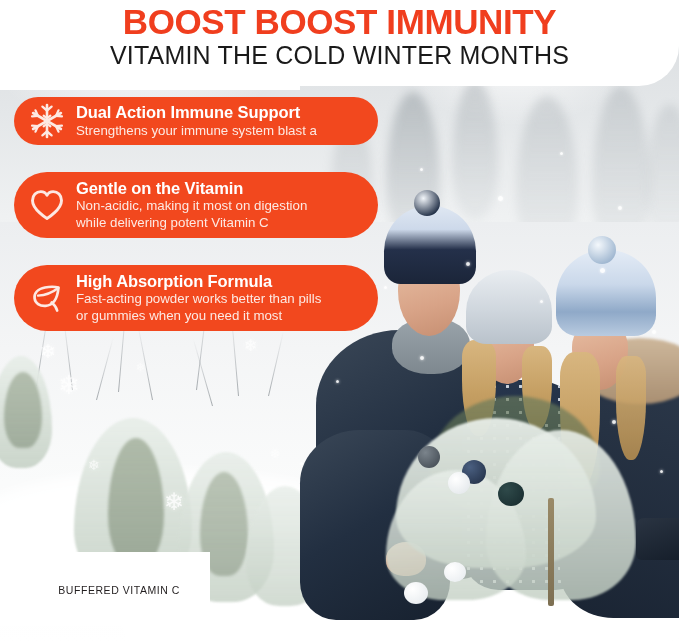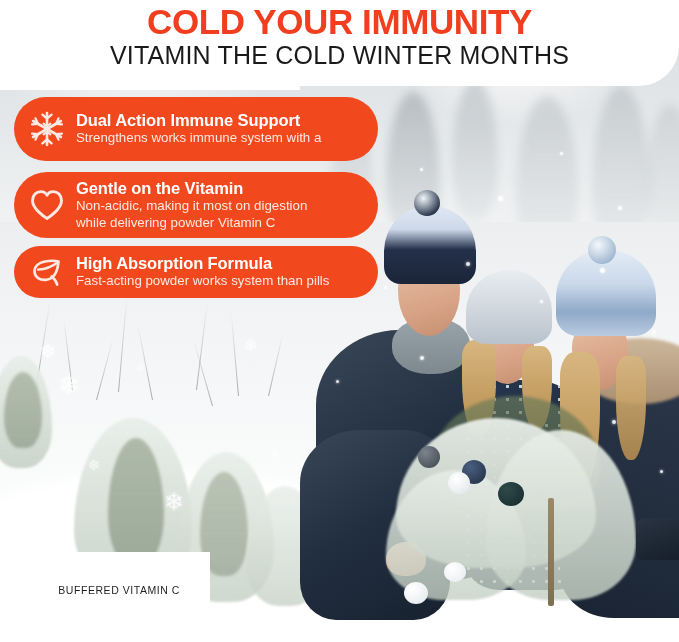--- a/index.html
+++ b/index.html
@@ -412,24 +412,24 @@
     <div class="deco-flake" style="left:58px;top:372px;font-size:26px;opacity:.8;">❄</div>
     <div class="deco-flake" style="left:244px;top:338px;font-size:16px;opacity:.75;">❄</div>
     <div class="deco-flake" style="left:88px;top:458px;font-size:14px;opacity:.7;">❄</div>
     <div class="deco-flake" style="left:164px;top:490px;font-size:24px;opacity:.85;">❄</div>
     <div class="deco-flake" style="left:136px;top:362px;font-size:11px;opacity:.6;">❄</div>
     <div class="deco-flake" style="left:270px;top:448px;font-size:12px;opacity:.65;">❄</div>
   </div>
 
   <div class="header-band"></div>
   <div class="header-band-filler"></div>
-  <div class="headline">COLD YOUR IMMUNITY</div>
+  <div class="headline">BOOST BOOST IMMUNITY</div>
   <div class="subheadline">VITAMIN THE COLD WINTER MONTHS</div>
 
-  <div class="pill" style="top:97px;height:64px;">
+  <div class="pill" style="top:97px;height:48px;">
     <div class="pill-icon">
       <svg width="40" height="40" viewBox="0 0 40 40" aria-hidden="true">
         <g stroke="#fde9e3" stroke-width="2.6" stroke-linecap="round" fill="none">
           <line x1="20" y1="4" x2="20" y2="36"></line>
           <line x1="6.1" y1="12" x2="33.9" y2="28"></line>
           <line x1="6.1" y1="28" x2="33.9" y2="12"></line>
           <g stroke-width="2.3">
             <line x1="20" y1="9.5" x2="15.4" y2="5.6"></line>
               <line x1="20" y1="9.5" x2="24.6" y2="5.6"></line>
             <line x1="20" y1="30.5" x2="15.4" y2="34.4"></line>
@@ -447,48 +447,49 @@
             <line x1="20" y1="17.5" x2="16.6" y2="14.6"></line>
               <line x1="20" y1="17.5" x2="23.4" y2="14.6"></line>
             <line x1="20" y1="22.5" x2="16.6" y2="25.4"></line>
               <line x1="20" y1="22.5" x2="23.4" y2="25.4"></line>
           </g>
         </g>
       </svg>
     </div>
     <div class="pill-text">
       <div class="pill-title">Dual Action Immune Support</div>
-      <div class="pill-desc">Strengthens works immune system with a</div>
+      <div class="pill-desc">Strengthens your immune system blast a</div>
     </div>
   </div>
 
   <div class="pill" style="top:172px;height:66px;">
     <div class="pill-icon">
       <svg width="40" height="40" viewBox="0 0 40 40" aria-hidden="true">
         <path d="M20 33.5 C20 33.5 5.5 24.6 5.5 15.4 C5.5 10.3 9.3 6.6 13.8 6.6 C16.7 6.6 18.9 8.2 20 10.2 C21.1 8.2 23.3 6.6 26.2 6.6 C30.7 6.6 34.5 10.3 34.5 15.4 C34.5 24.6 20 33.5 20 33.5 Z" fill="none" stroke="#fde9e3" stroke-width="2.9" stroke-linejoin="round"></path>
       </svg>
     </div>
     <div class="pill-text">
       <div class="pill-title">Gentle on the Vitamin</div>
       <div class="pill-desc">Non-acidic, making it most on digestion</div>
-      <div class="pill-desc">while delivering powder Vitamin C</div>
+      <div class="pill-desc">while delivering potent Vitamin C</div>
     </div>
   </div>
 
-  <div class="pill" style="top:246px;height:52px;">
+  <div class="pill" style="top:265px;height:66px;">
     <div class="pill-icon">
       <svg width="40" height="40" viewBox="0 0 40 40" aria-hidden="true">
         <path d="M31.5 9.5 C31.5 9.5 25.5 8 18 9.5 C10.5 11 7 15.5 7.6 20.3 C8.2 25.1 12.7 28.4 18.6 27.9 C25.5 27.3 30.4 22.2 31.5 9.5 Z" fill="none" stroke="#fde9e3" stroke-width="2.7" stroke-linejoin="round"></path>
         <path d="M31.2 10 C25.5 14.5 18.5 17.2 11 17.6" fill="none" stroke="#fde9e3" stroke-width="2.4" stroke-linecap="round"></path>
         <path d="M24.6 24.5 C27.6 27 29.4 29.6 30.2 32.6" fill="none" stroke="#fde9e3" stroke-width="2.6" stroke-linecap="round"></path>
       </svg>
     </div>
     <div class="pill-text">
       <div class="pill-title">High Absorption Formula</div>
-      <div class="pill-desc">Fast-acting powder works system than pills</div>
+      <div class="pill-desc">Fast-acting powder works better than pills</div>
+      <div class="pill-desc">or gummies when you need it most</div>
     </div>
   </div>
 
   <div class="logo-badge">
     <div class="logo-inner">
       <div class="logo-tagline">BUFFERED VITAMIN C</div>
     </div>
   </div>
 
 </div>

